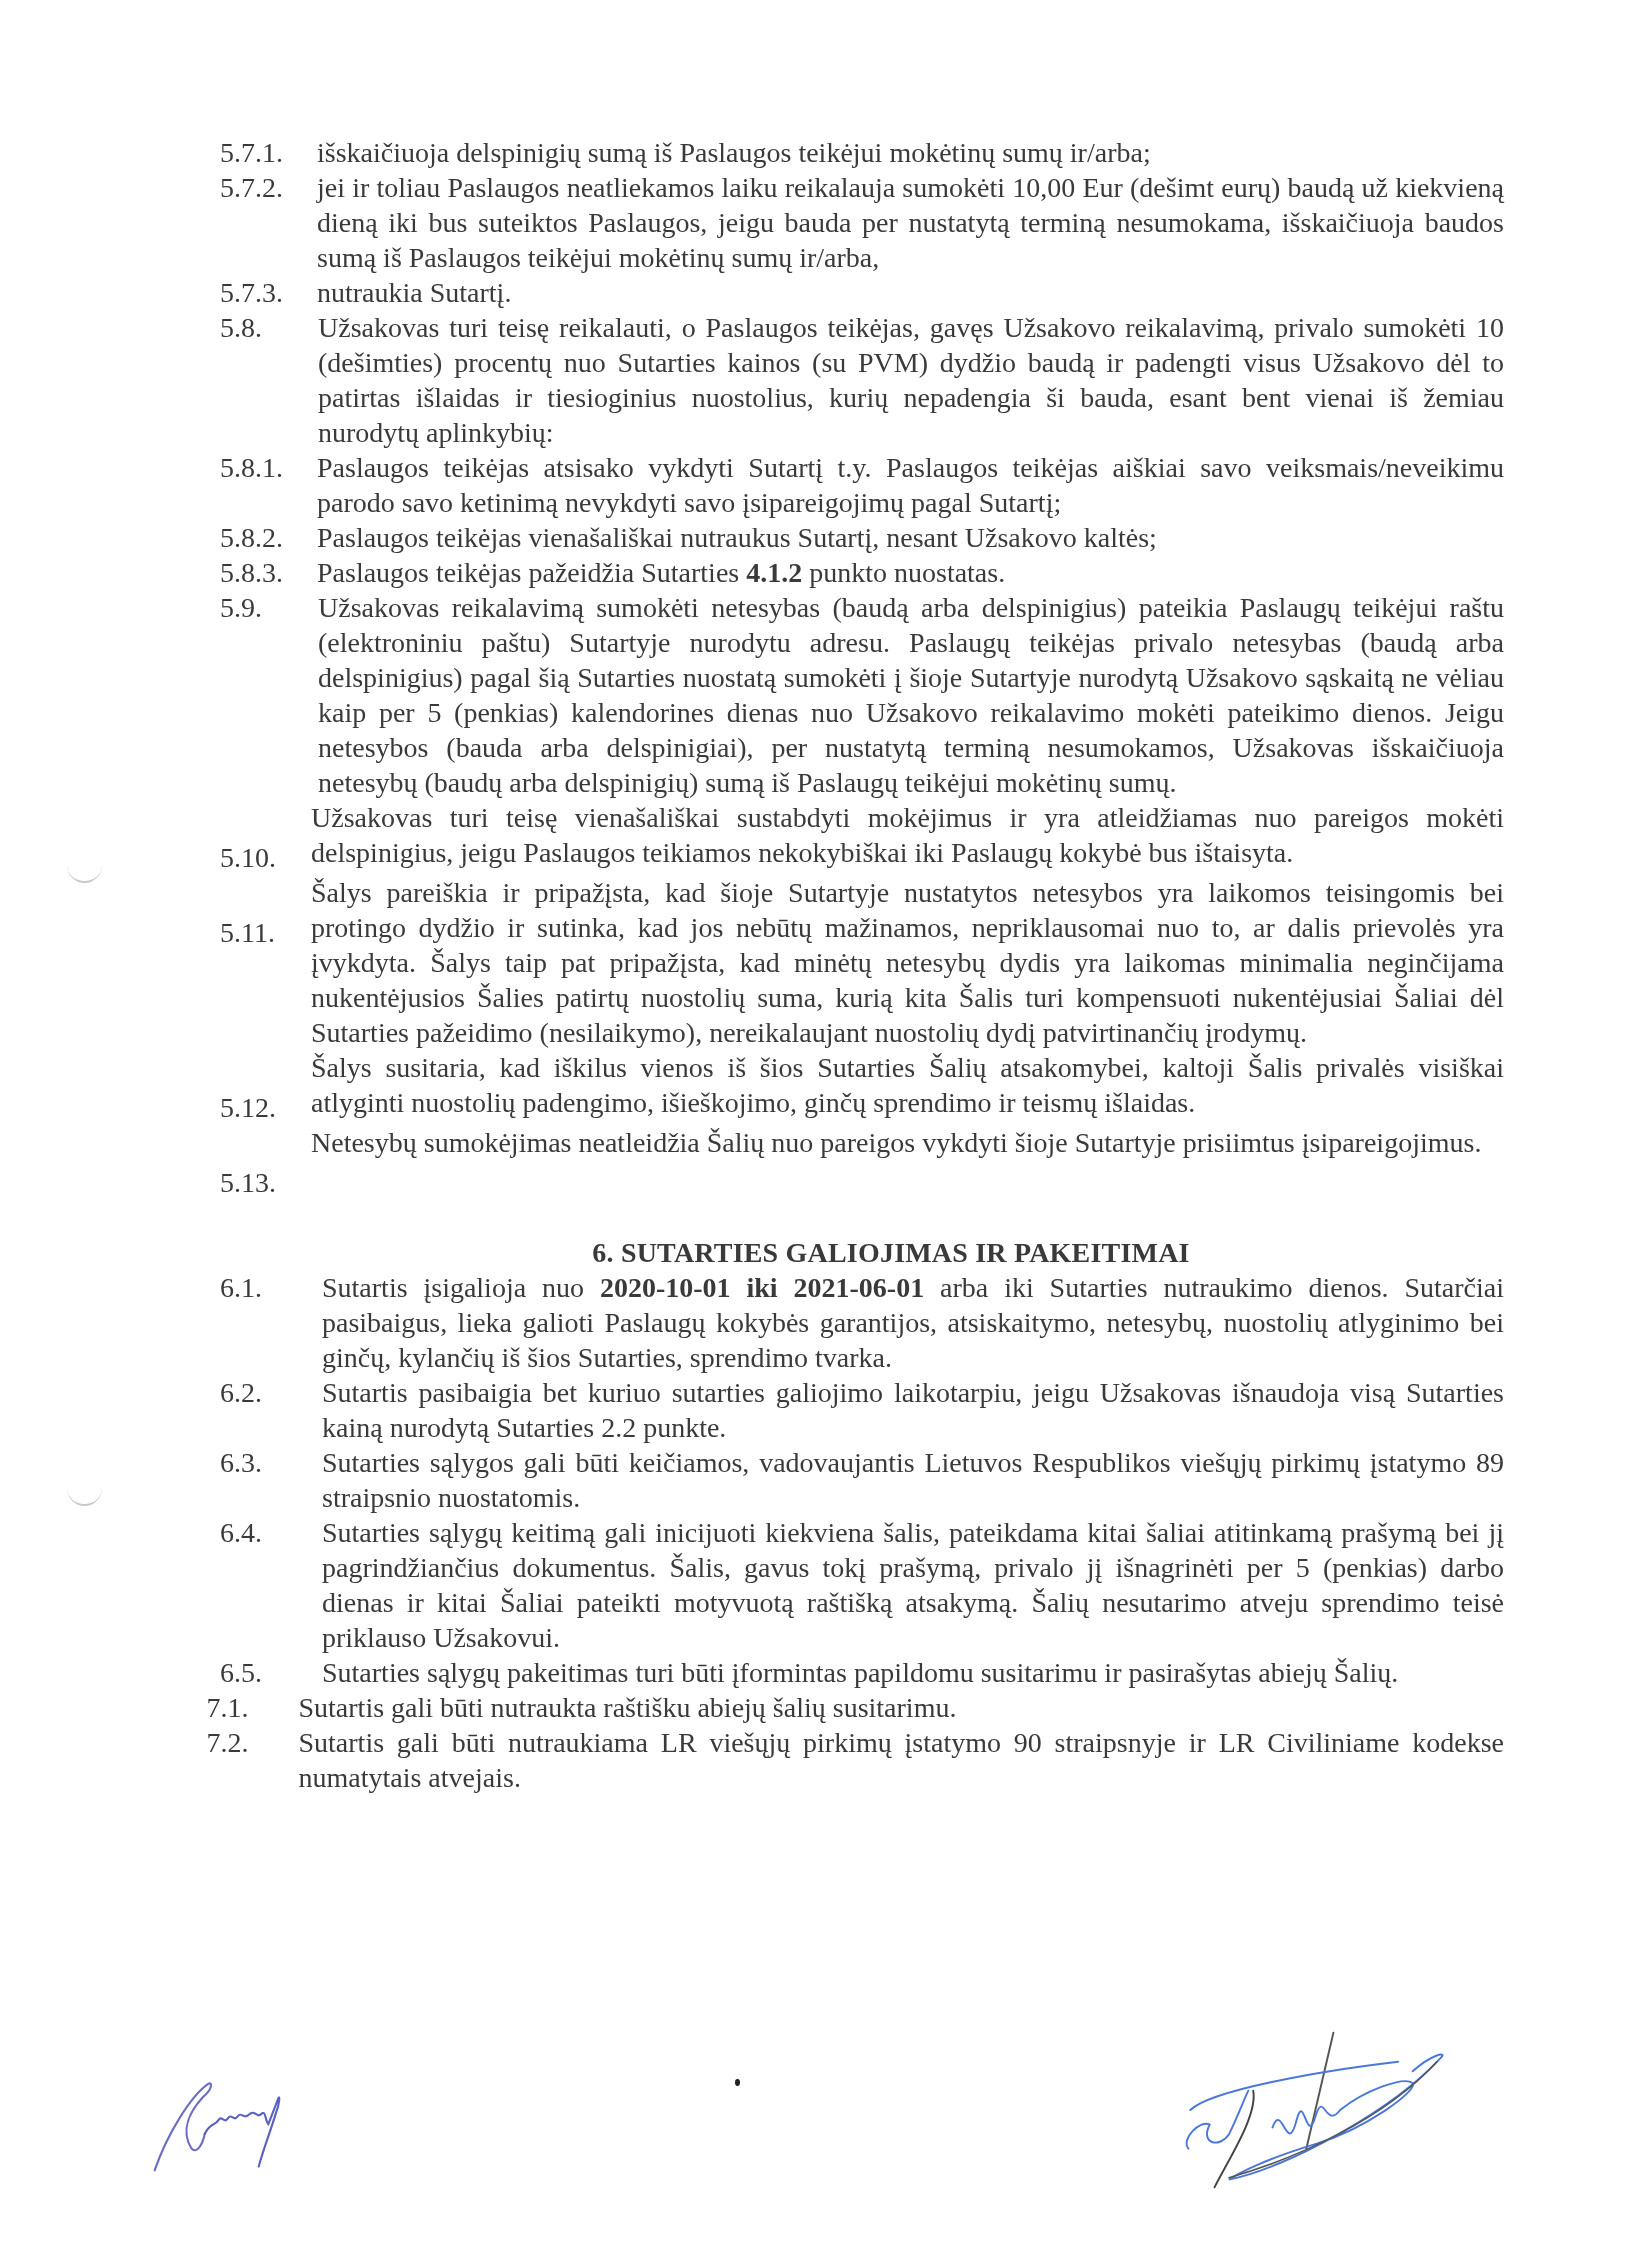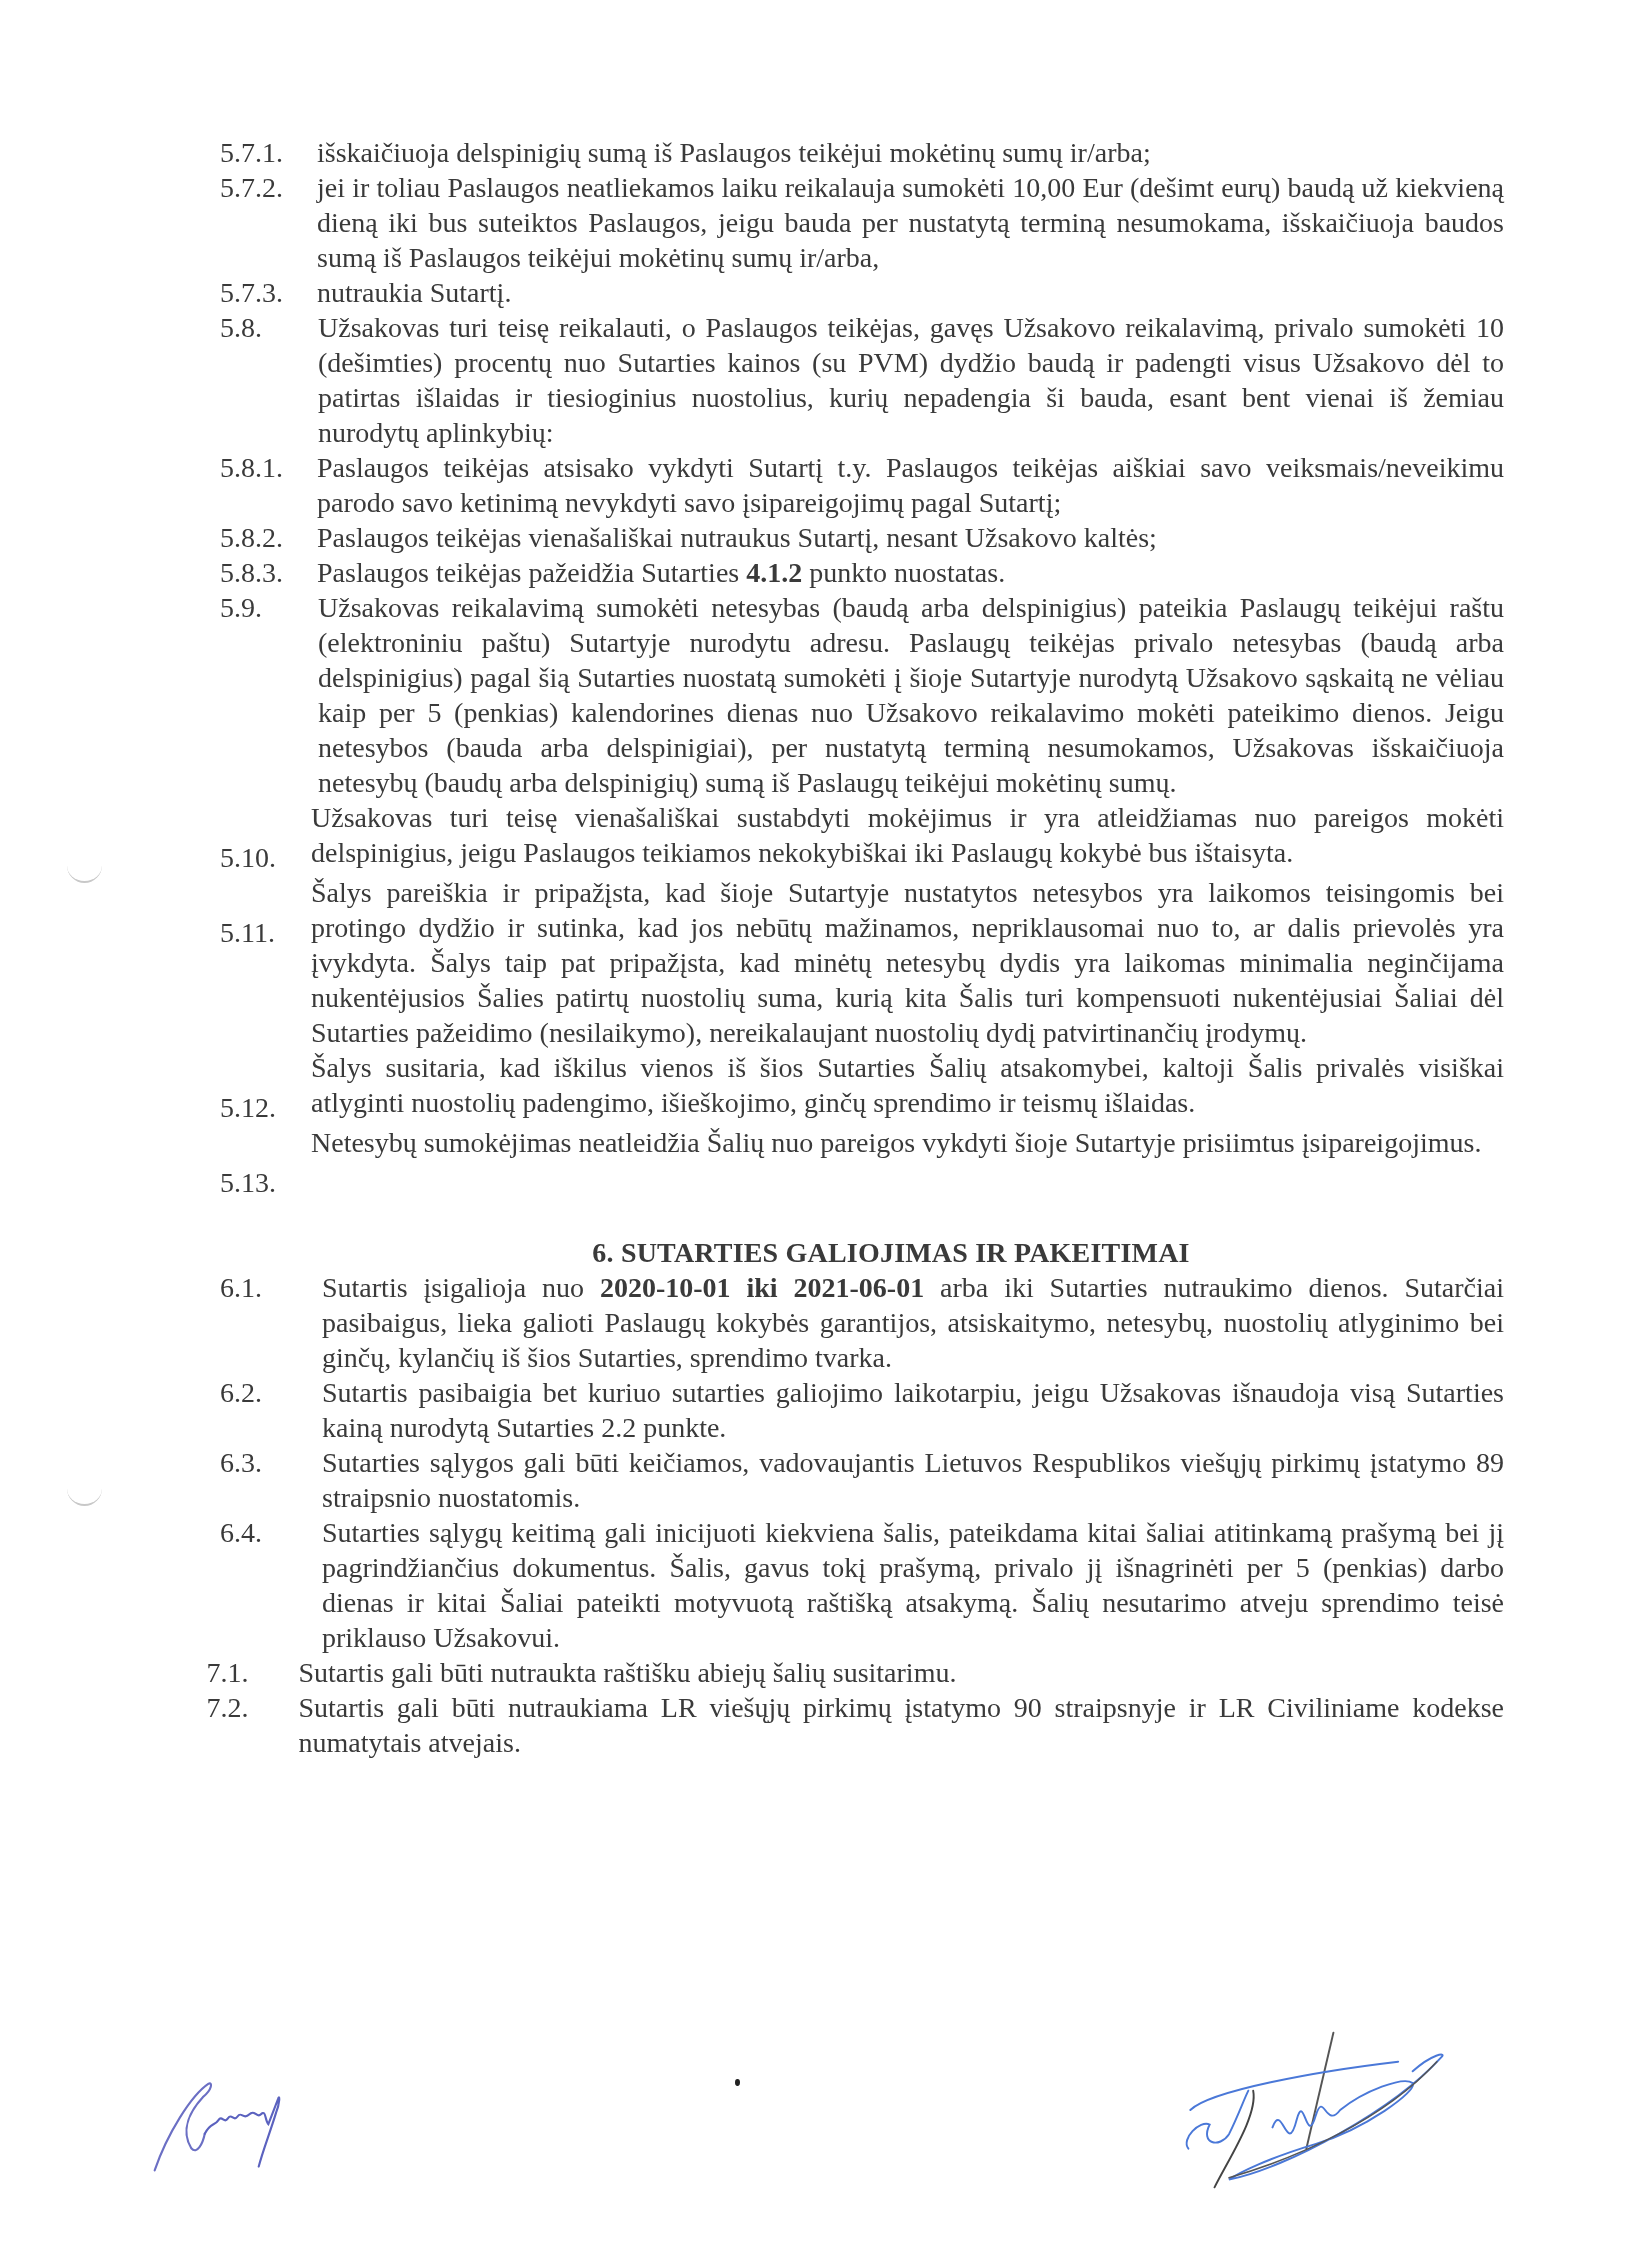--- a/index.html
+++ b/index.html
@@ -98,20 +98,24 @@
       <span class="text">Sutartis pasibaigia bet kuriuo sutarties galiojimo laikotarpiu, jeigu Užsakovas išnaudoja visą Sutarties kainą nurodytą Sutarties 2.2 punkte.</span>
     </div>
     <div class="item">
       <span class="num w6">6.3.</span>
       <span class="text">Sutarties sąlygos gali būti keičiamos, vadovaujantis Lietuvos Respublikos viešųjų pirkimų įstatymo 89 straipsnio nuostatomis.</span>
     </div>
     <div class="item">
       <span class="num w6">6.4.</span>
       <span class="text">Sutarties sąlygų keitimą gali inicijuoti kiekviena šalis, pateikdama kitai šaliai atitinkamą prašymą bei jį pagrindžiančius dokumentus. Šalis, gavus tokį prašymą, privalo jį išnagrinėti per 5 (penkias) darbo dienas ir kitai Šaliai pateikti motyvuotą raštišką atsakymą. Šalių nesutarimo atveju sprendimo teisė priklauso Užsakovui.</span>
     </div>
+    <div class="item">
+      <span class="num w6">6.5.</span>
+      <span class="text">Sutarties sąlygų pakeitimas turi būti įformintas papildomu susitarimu ir pasirašytas abiejų Šalių.</span>
+    </div>
 
     <div class="item" style="margin-left:-13.5px;">
       <span class="num w7">7.1.</span>
       <span class="text">Sutartis gali būti nutraukta raštišku abiejų šalių susitarimu.</span>
     </div>
     <div class="item" style="margin-left:-13.5px;">
       <span class="num w7">7.2.</span>
       <span class="text">Sutartis gali būti nutraukiama LR viešųjų pirkimų įstatymo 90 straipsnyje ir LR Civiliniame kodekse numatytais atvejais.</span>
     </div>
   </div>

